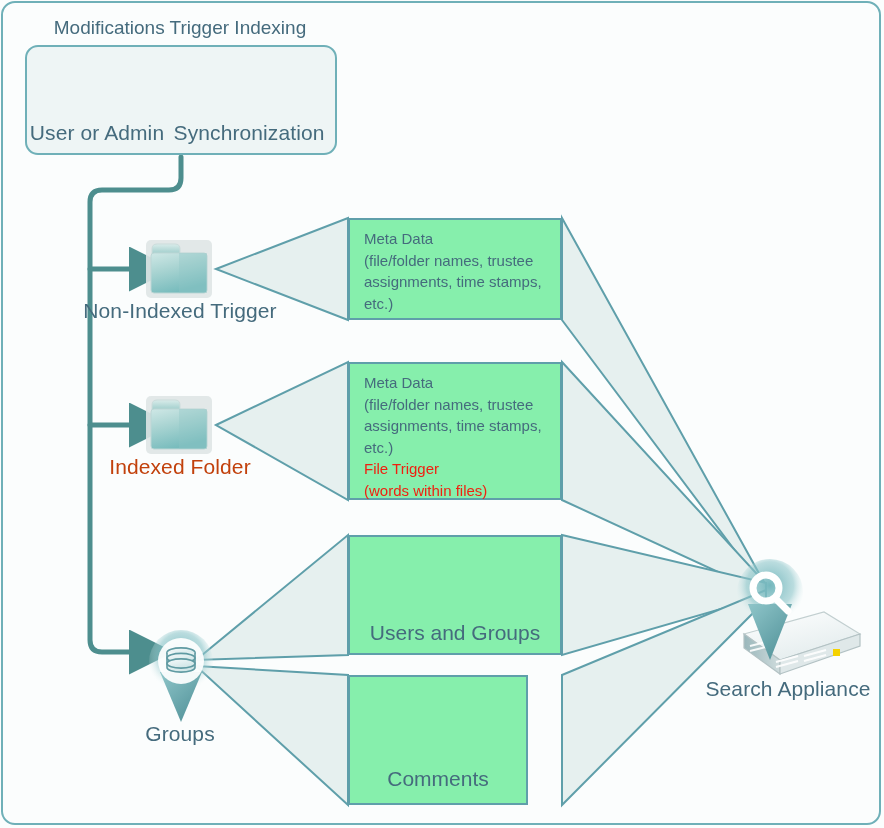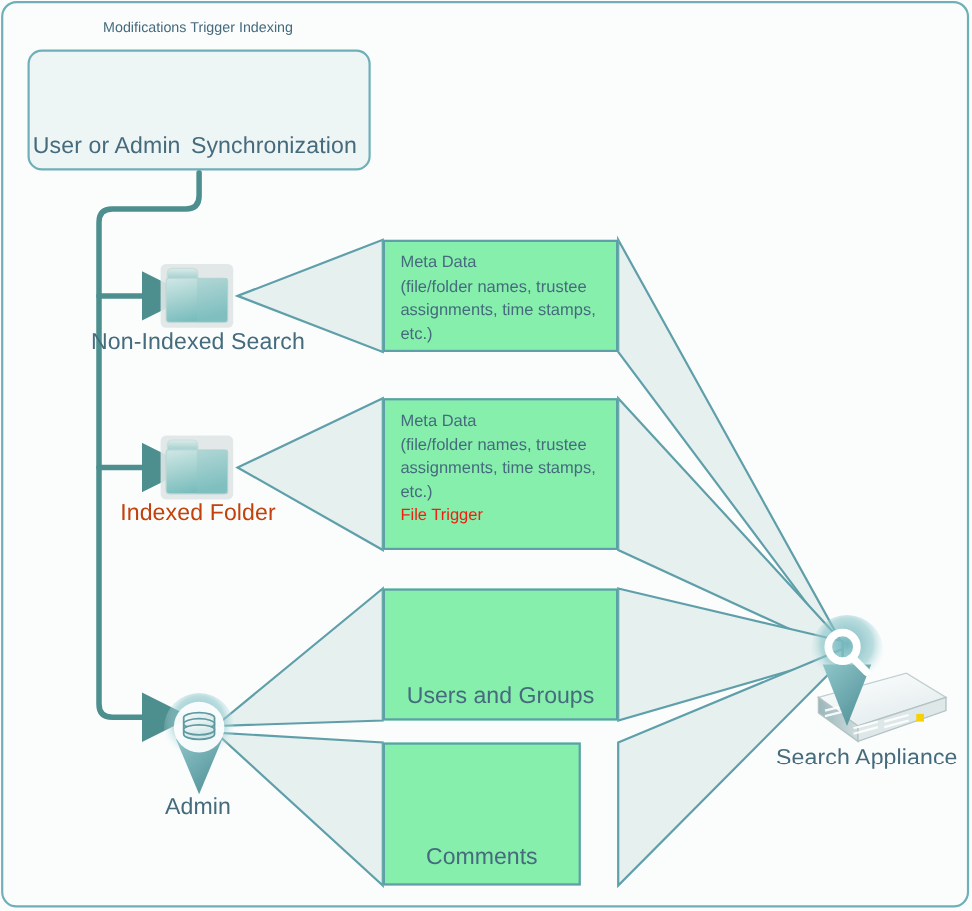--- a/index.html
+++ b/index.html
@@ -44,21 +44,21 @@
     letter-spacing: .1px;
   }
   .lbl.red { color: #c2410c; }
   .lbl.center { transform: translateX(-50%); }
 
   
   #hdr-title {
     position: absolute;
     left: 180px; top: 17px;
     transform: translateX(-50%);
-    font-size: 13px;
+    font-size: 19px;
     color: #456b7d;
     white-space: nowrap;
   }
   #hdr-panel {
     position: absolute;
     left: 25px; top: 45px;
     width: 312px; height: 110px;
     border: 2px solid #6fb0b8;
     border-radius: 13px;
     background: #eef5f5;
@@ -302,42 +302,43 @@
   </svg>
 
   <div id="hdr-title">Modifications Trigger Indexing</div>
 
   <div id="hdr-panel"></div>
 
   <div class="lbl center" style="left:97px; top:122px;">User or Admin</div>
 
   <div class="lbl center" style="left:249px; top:122px;">Synchronization</div>
 
-  <div class="lbl center" style="left:180px; top:300px;">Non-Indexed Search</div>
+  <div class="lbl center" style="left:180px; top:300px;">Non-Indexed Trigger</div>
 
   <div class="lbl center red" style="left:180px; top:456px;">Indexed Folder</div>
 
-  <div class="lbl center" style="left:180px; top:723px;">Admin</div>
+  <div class="lbl center" style="left:180px; top:723px;">Groups</div>
 
   <div class="dbox" style="left:348px; top:218px; width:214px; height:102px;">
     <div class="body">
       <div>Meta Data</div>
       <div>(file/folder names, trustee</div>
       <div>assignments, time stamps,</div>
       <div>etc.)</div>
     </div>
   </div>
 
   <div class="dbox" style="left:348px; top:362px; width:214px; height:138px;">
     <div class="body">
       <div>Meta Data</div>
       <div>(file/folder names, trustee</div>
       <div>assignments, time stamps,</div>
       <div>etc.)</div>
       <div class="rd">File Trigger</div>
+      <div class="rd">(words within files)</div>
     </div>
   </div>
 
   <div class="dbox" style="left:348px; top:535px; width:214px; height:120px;">
     <div class="cap" style="top:84px;">Users and Groups</div>
   </div>
 
   <div class="dbox" style="left:348px; top:675px; width:180px; height:130px;">
     <div class="cap" style="top:90px;">Comments</div>
   </div>

